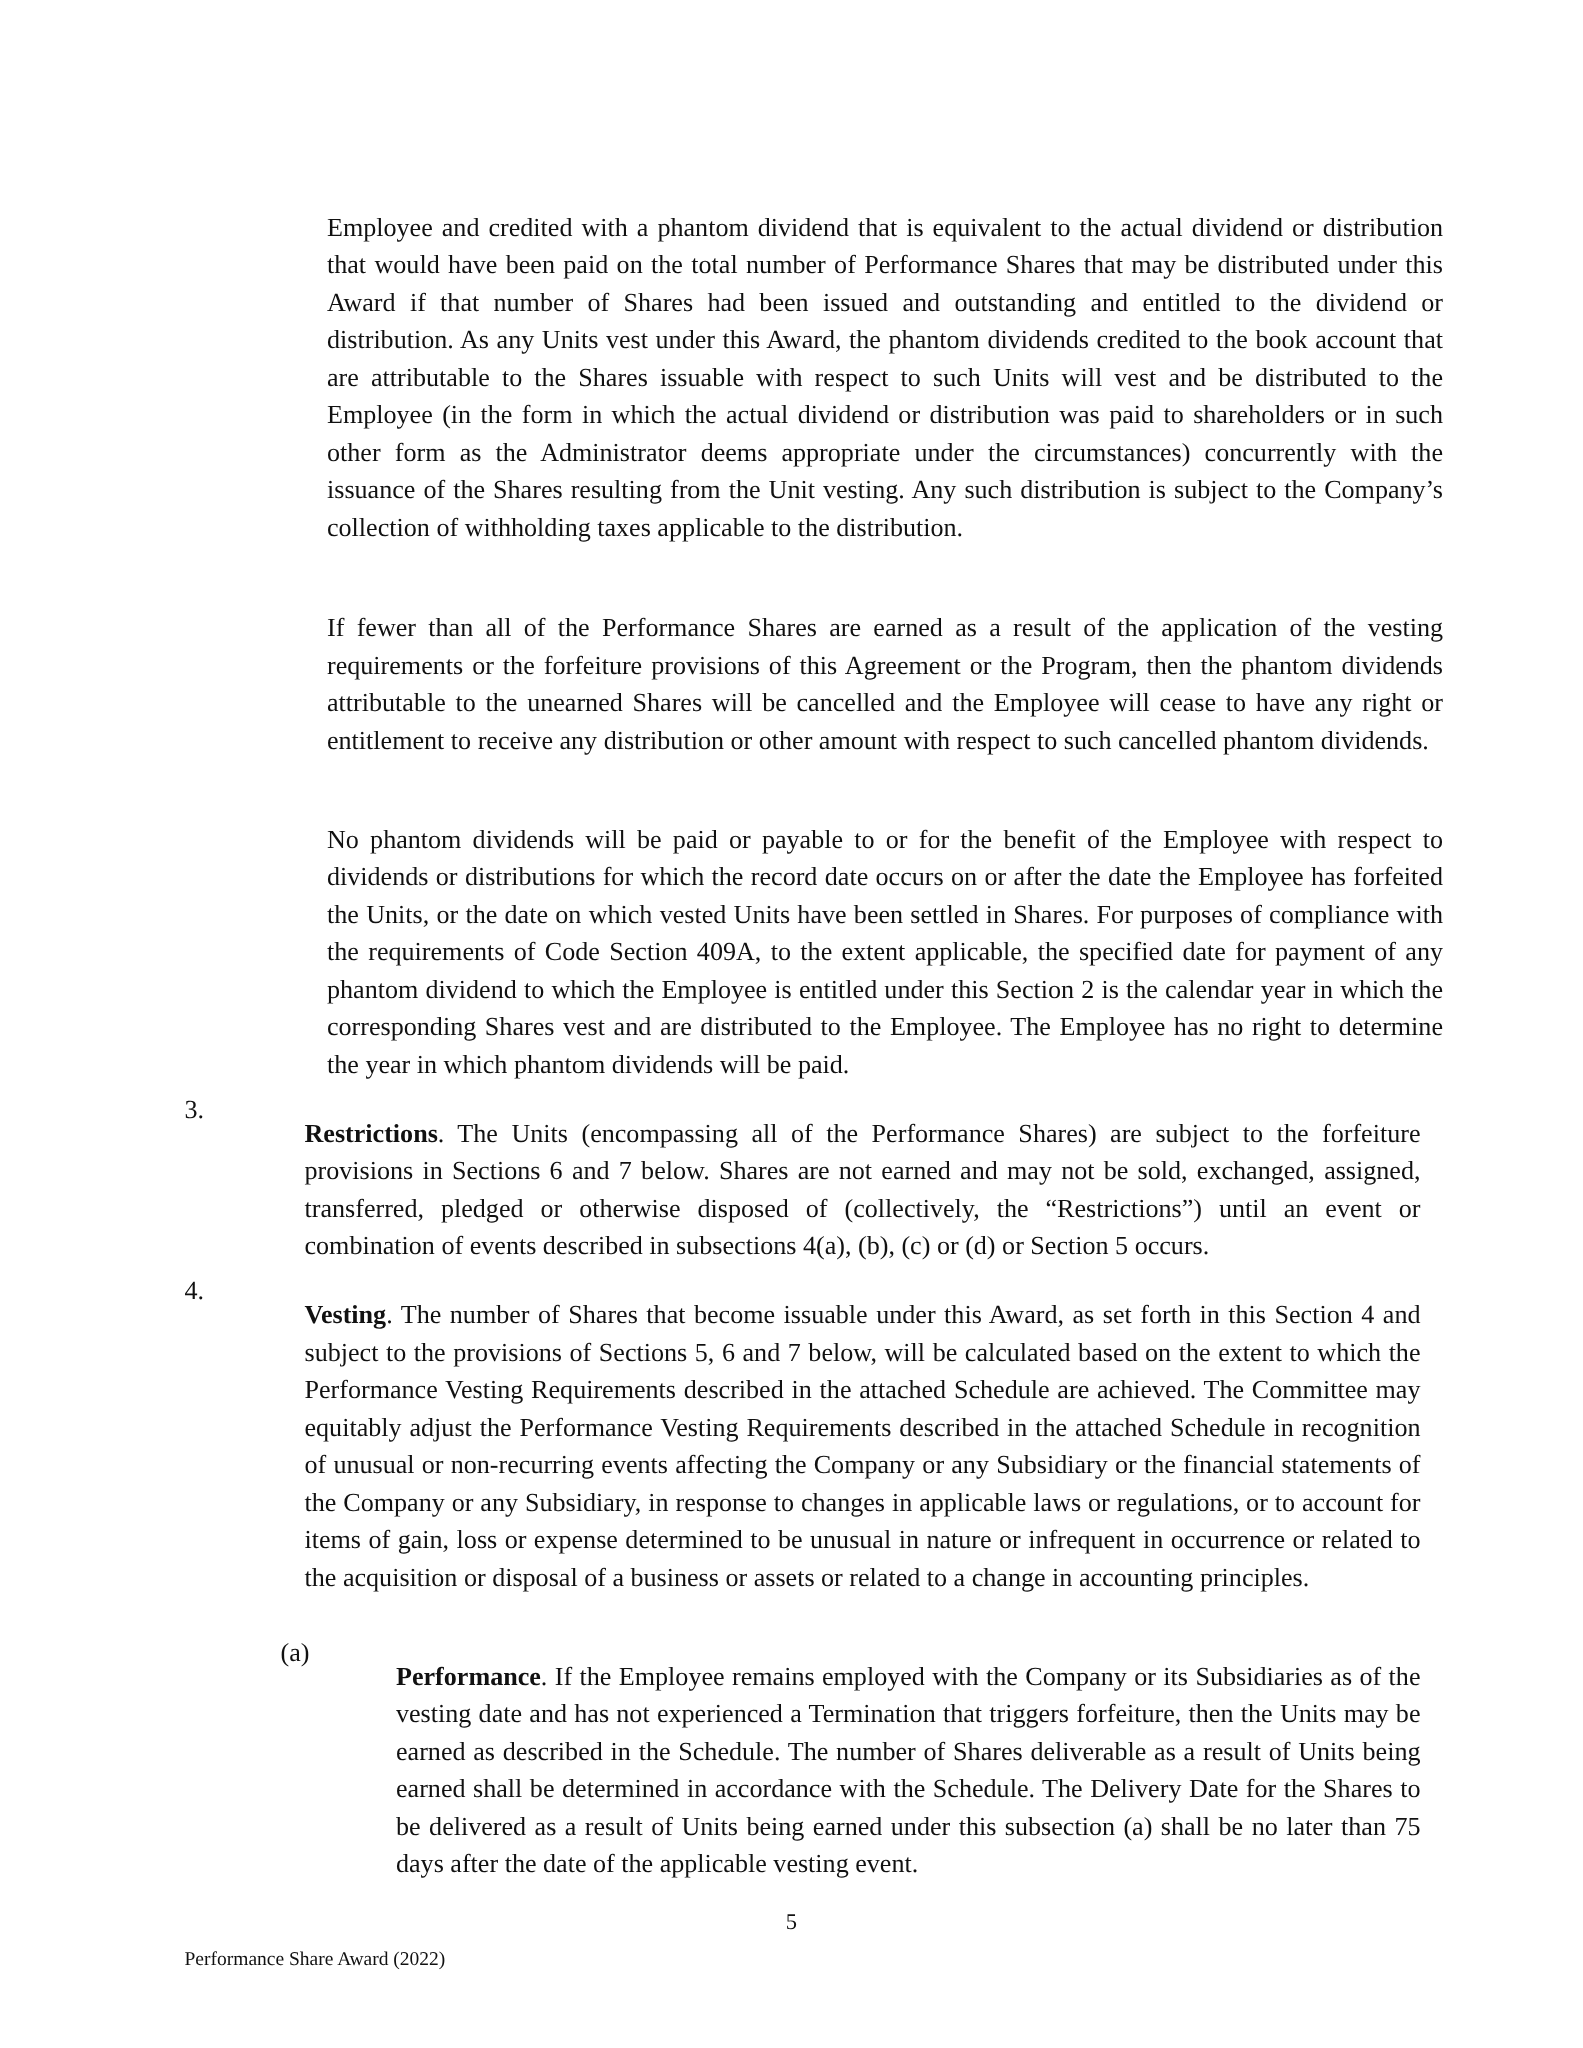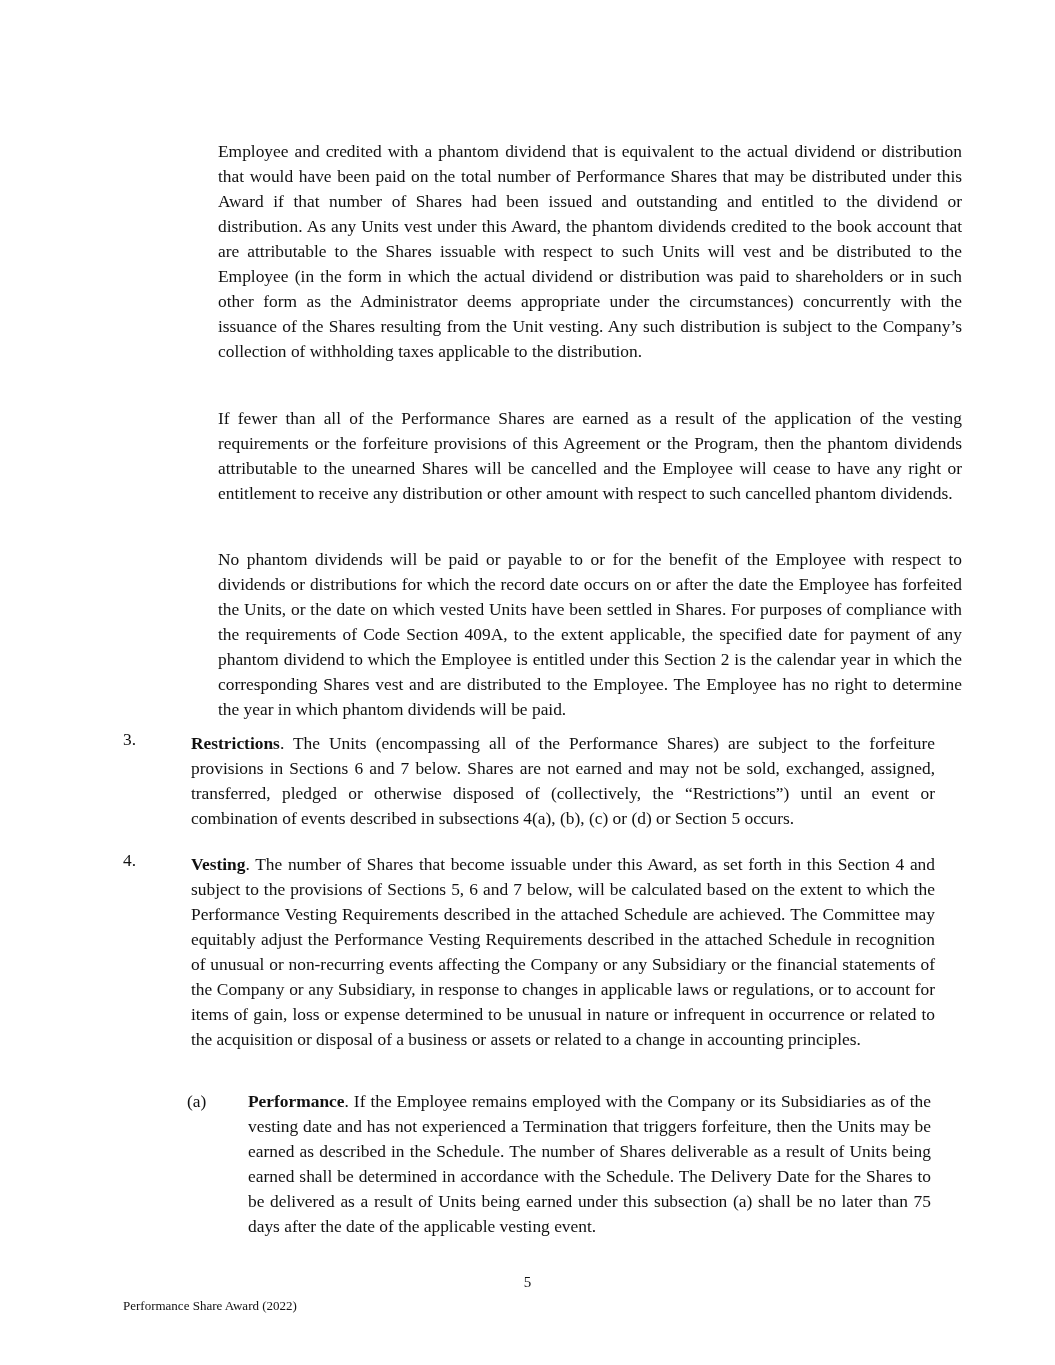--- a/index.html
+++ b/index.html
@@ -46,40 +46,40 @@
       left: 0;
       top: 0;
       font-size: 17.4px;
       line-height: 25px;
     }
     .section .body {
       position: absolute;
       left: 64px;
       top: 0;
       width: 744px;
-      margin: 4px;
+      margin: 16px;
     }
     .sub {
       position: absolute;
       left: 187px;
       width: 744px;
     }
     .sub .num {
       position: absolute;
       left: 0;
       top: 0;
       font-size: 17.4px;
       line-height: 25px;
     }
     .sub .body {
       position: absolute;
       left: 61px;
       top: 0;
       width: 683px;
-      margin: 0;
+      margin: 16px;
     }
     .heading {
       font-weight: bold;
     }
     .page-number {
       position: absolute;
       left: 0;
       width: 1055px;
       top: 1272px;
       text-align: center;

